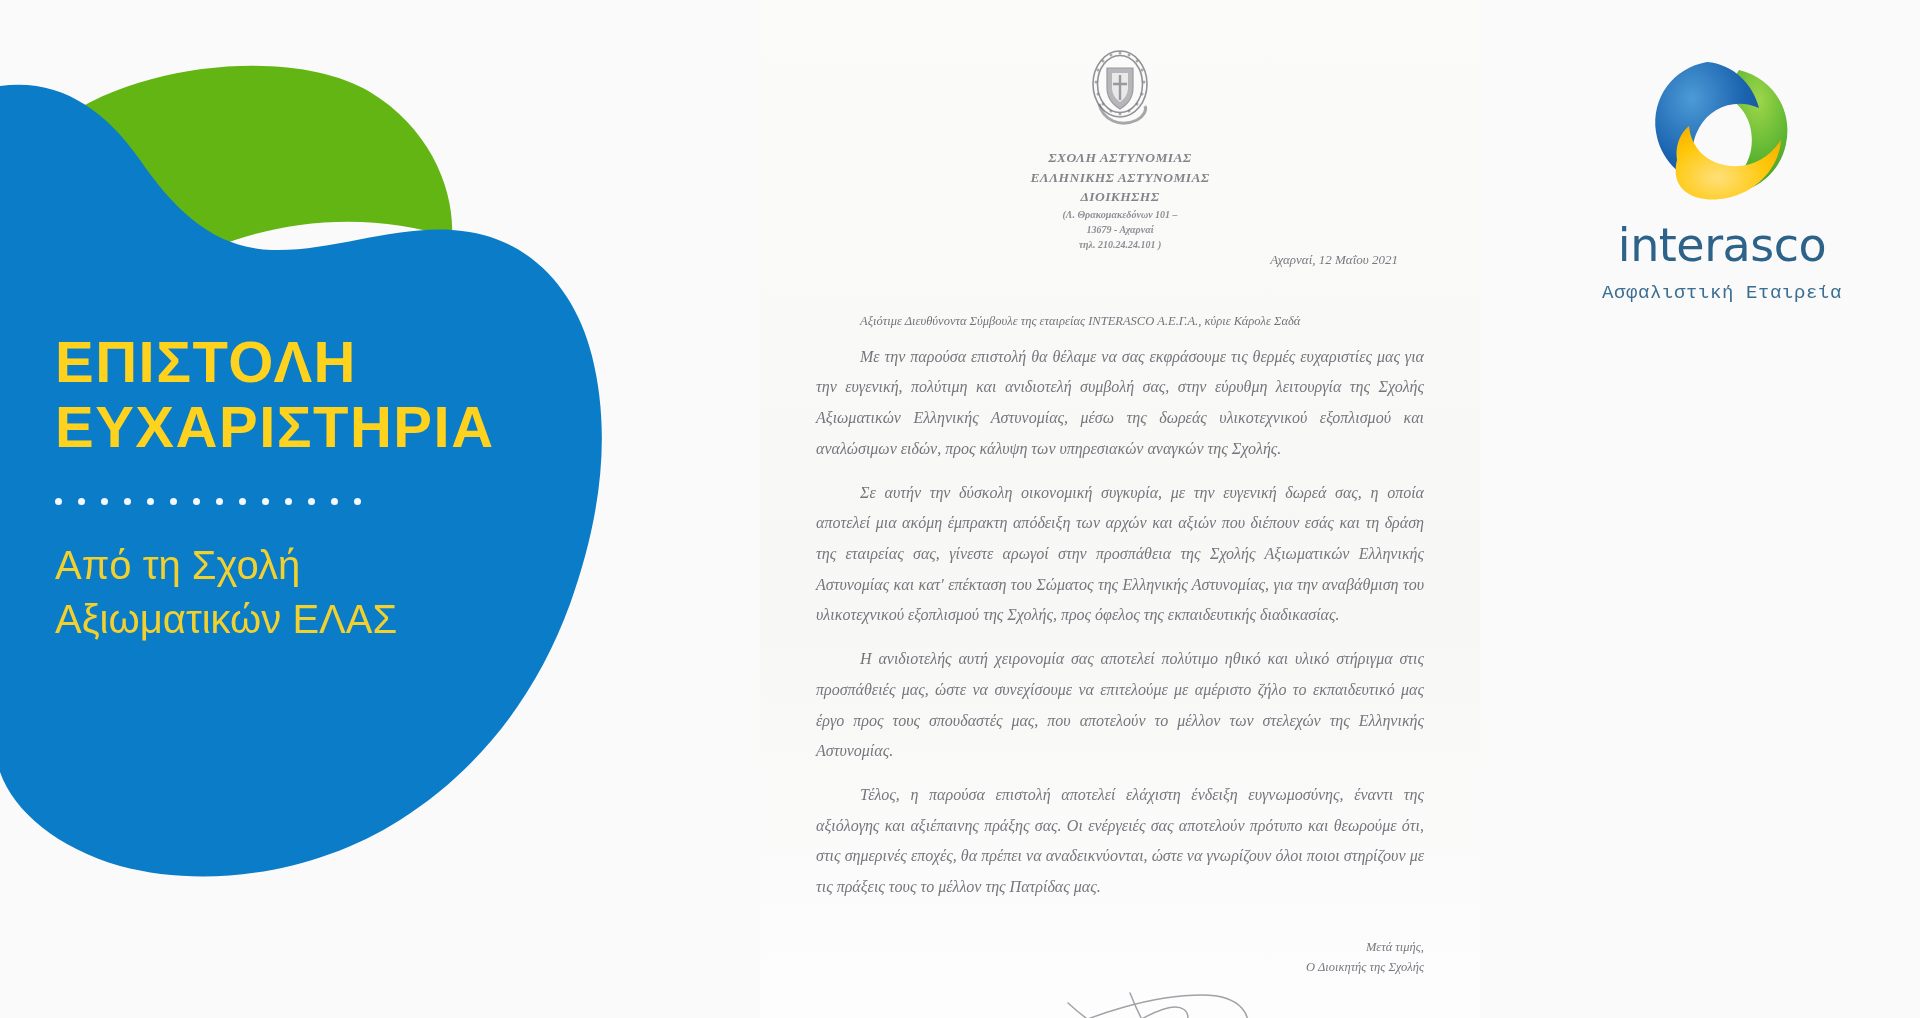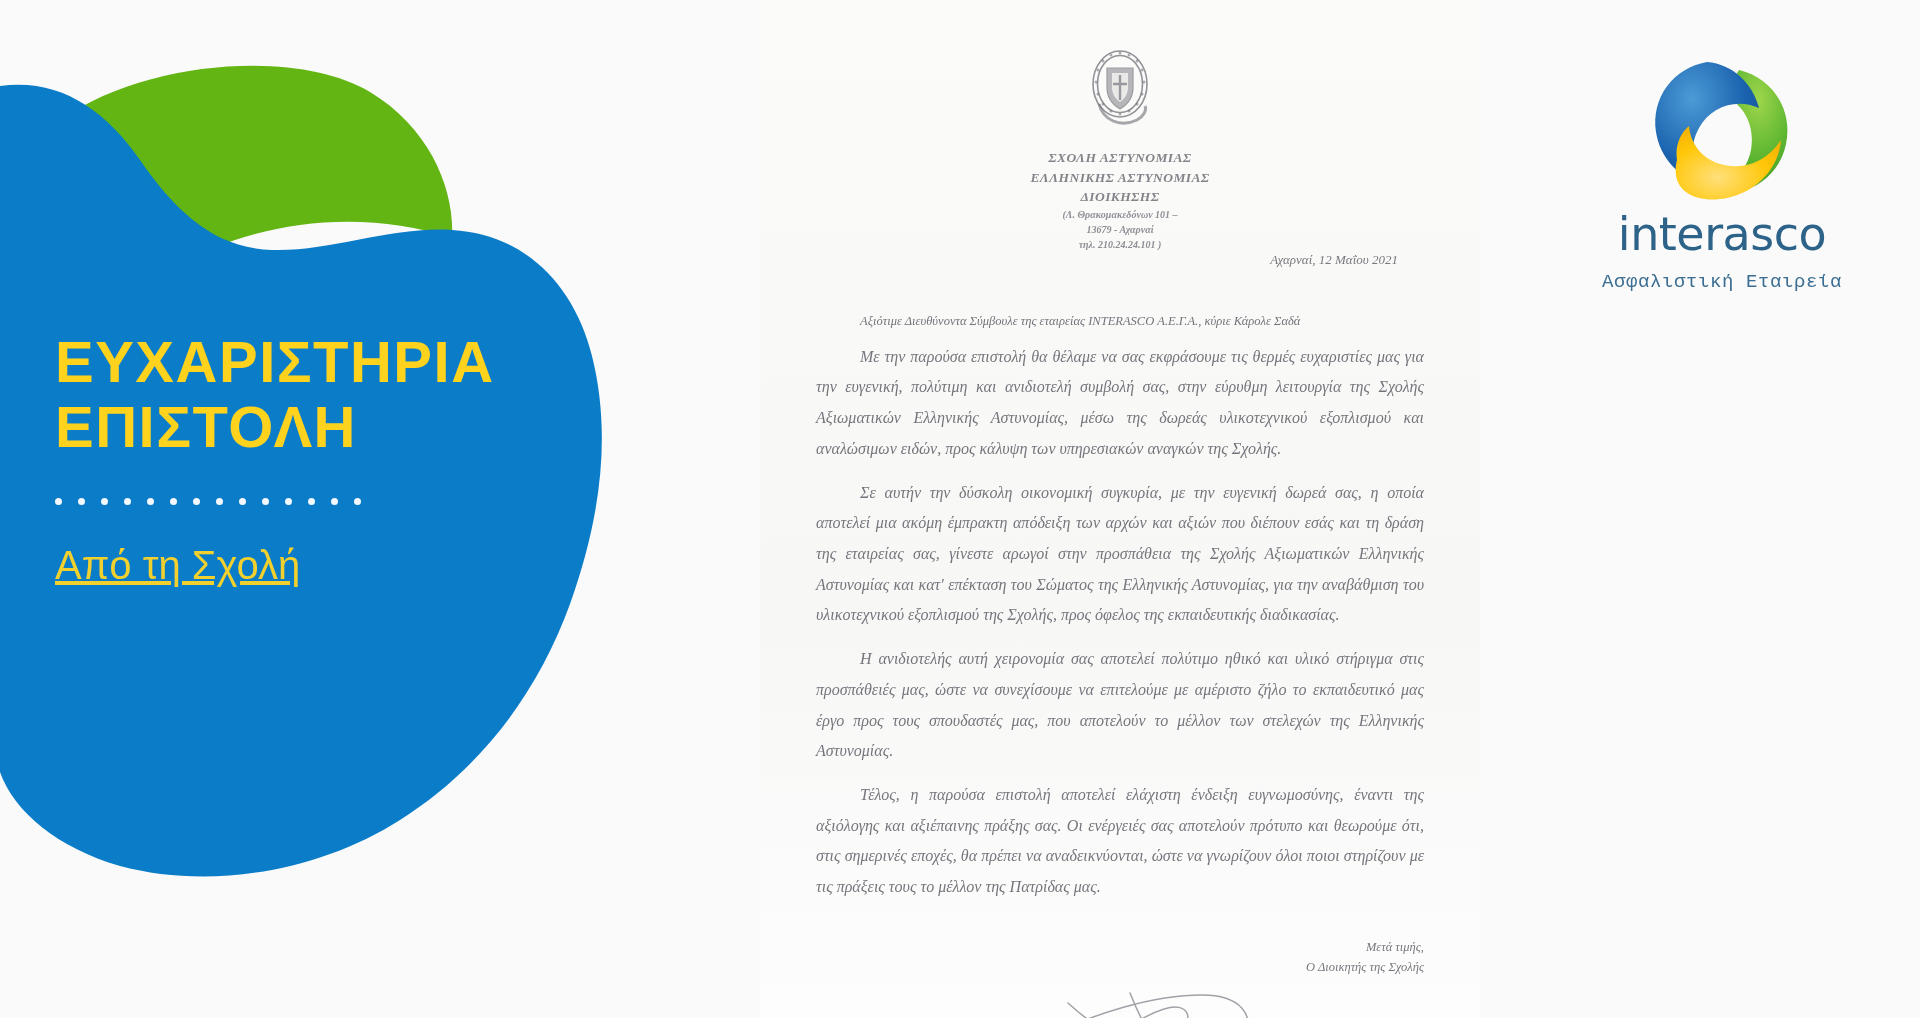--- a/index.html
+++ b/index.html
@@ -53,21 +53,20 @@
     border-radius:50%;
     background:#ffffff;
     opacity:.95;
   }
   .subline {
     font-family:"Liberation Sans", sans-serif;
     font-size:40px;
     line-height:1.34;
     color:#F2D12E;
     font-weight:400;
-    text-decoration:underline;
   }
 
   
   #document {
     position:absolute;
     left:760px; top:0;
     width:720px; height:1018px;
     background:linear-gradient(180deg,#fbfbfa 0%, #f7f7f6 60%, #fdfdfd 100%);
     padding:34px 56px 0 56px;
     color:#5b5b63;
@@ -164,21 +163,21 @@
     text-align:center;
   }
   #brand-mark { display:block; margin:0 auto; }
   #brand-name {
     font-family:"DejaVu Sans", sans-serif;
     font-size:46px;
     font-weight:400;
     letter-spacing:-0.5px;
     color:#2d6389;
     line-height:1;
-    margin-top:9px;
+    margin-top:20px;
   }
   #brand-tagline {
     font-family:Liberation Mono, monospace;
     font-size:19px;
     color:#3b6e92;
     letter-spacing:.6px;
     margin-top:14px;
   }
 </style>
 </head>
@@ -200,41 +199,42 @@
                C 524 234, 574 284, 592 356
                C 612 436, 600 520, 570 604
                C 538 692, 482 768, 400 820
                C 318 872, 210 890, 120 866
                C 58 848, 14 812, 0 772
                Z" fill="#0A7CC8"></path>
     </svg>
   </div>
 
   <div id="left-text">
+    <div class="headline">ΕΠΙΣΤΟΛΗ</div>
     <div class="headline">ΕΥΧΑΡΙΣΤΗΡΙΑ</div>
-    <div class="headline">ΕΠΙΣΤΟΛΗ</div>
 
     <div class="dot-divider" id="dot-divider">
         <i style="background: rgb(255, 255, 255);"></i>
         <i style="background: rgb(255, 255, 255);"></i>
         <i style="background: rgb(255, 255, 255);"></i>
         <i style="background: rgb(255, 255, 255);"></i>
         <i style="background: rgb(255, 255, 255);"></i>
         <i style="background: rgb(255, 255, 255);"></i>
         <i style="background: rgb(255, 255, 255);"></i>
         <i style="background: rgb(255, 255, 255);"></i>
         <i style="background: rgb(255, 255, 255);"></i>
         <i style="background: rgb(255, 255, 255);"></i>
         <i style="background: rgb(255, 255, 255);"></i>
         <i style="background: rgb(255, 255, 255);"></i>
         <i style="background: rgb(255, 255, 255);"></i>
         <i style="background: rgb(255, 255, 255);"></i>
       </div>
 
     <div class="subline">Από τη Σχολή</div>
+    <div class="subline">Αξιωματικών ΕΛΑΣ</div>
   </div>
 
   <div id="document">
 
     <div id="doc-header">
 
       <svg id="crest" width="66" height="92" viewBox="0 0 66 92">
         <g fill="none" stroke="#6f6f77" stroke-width="1.6" opacity=".75">
           <ellipse cx="33" cy="40" rx="27" ry="33"></ellipse>
           <ellipse cx="33" cy="40" rx="22.5" ry="28.5"></ellipse>

